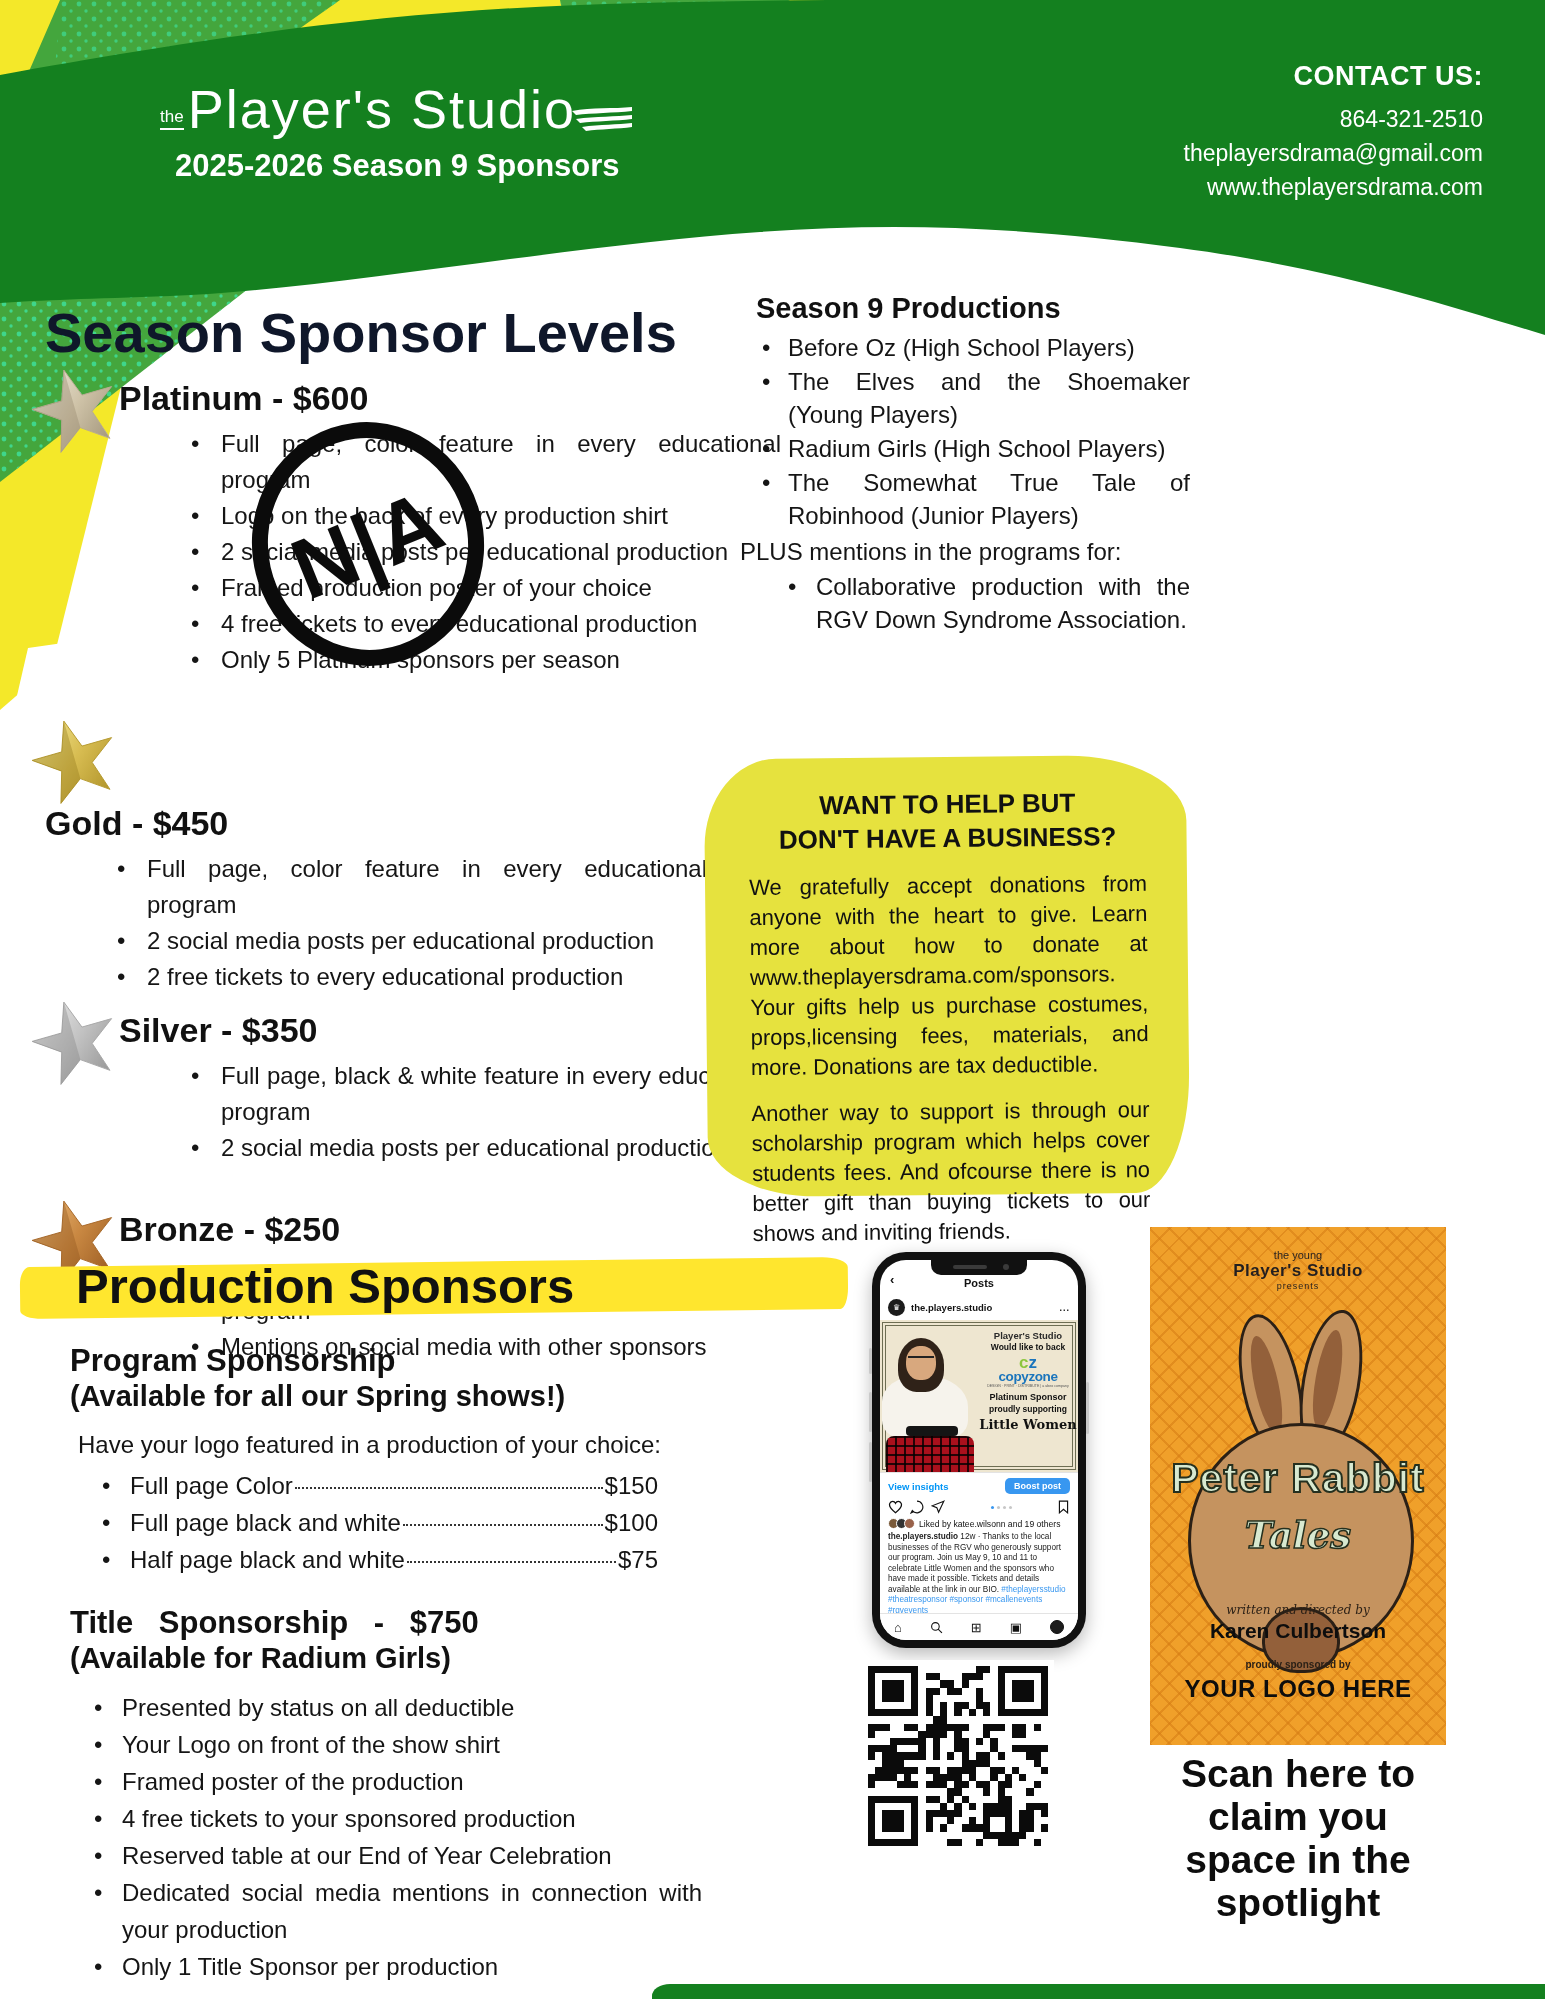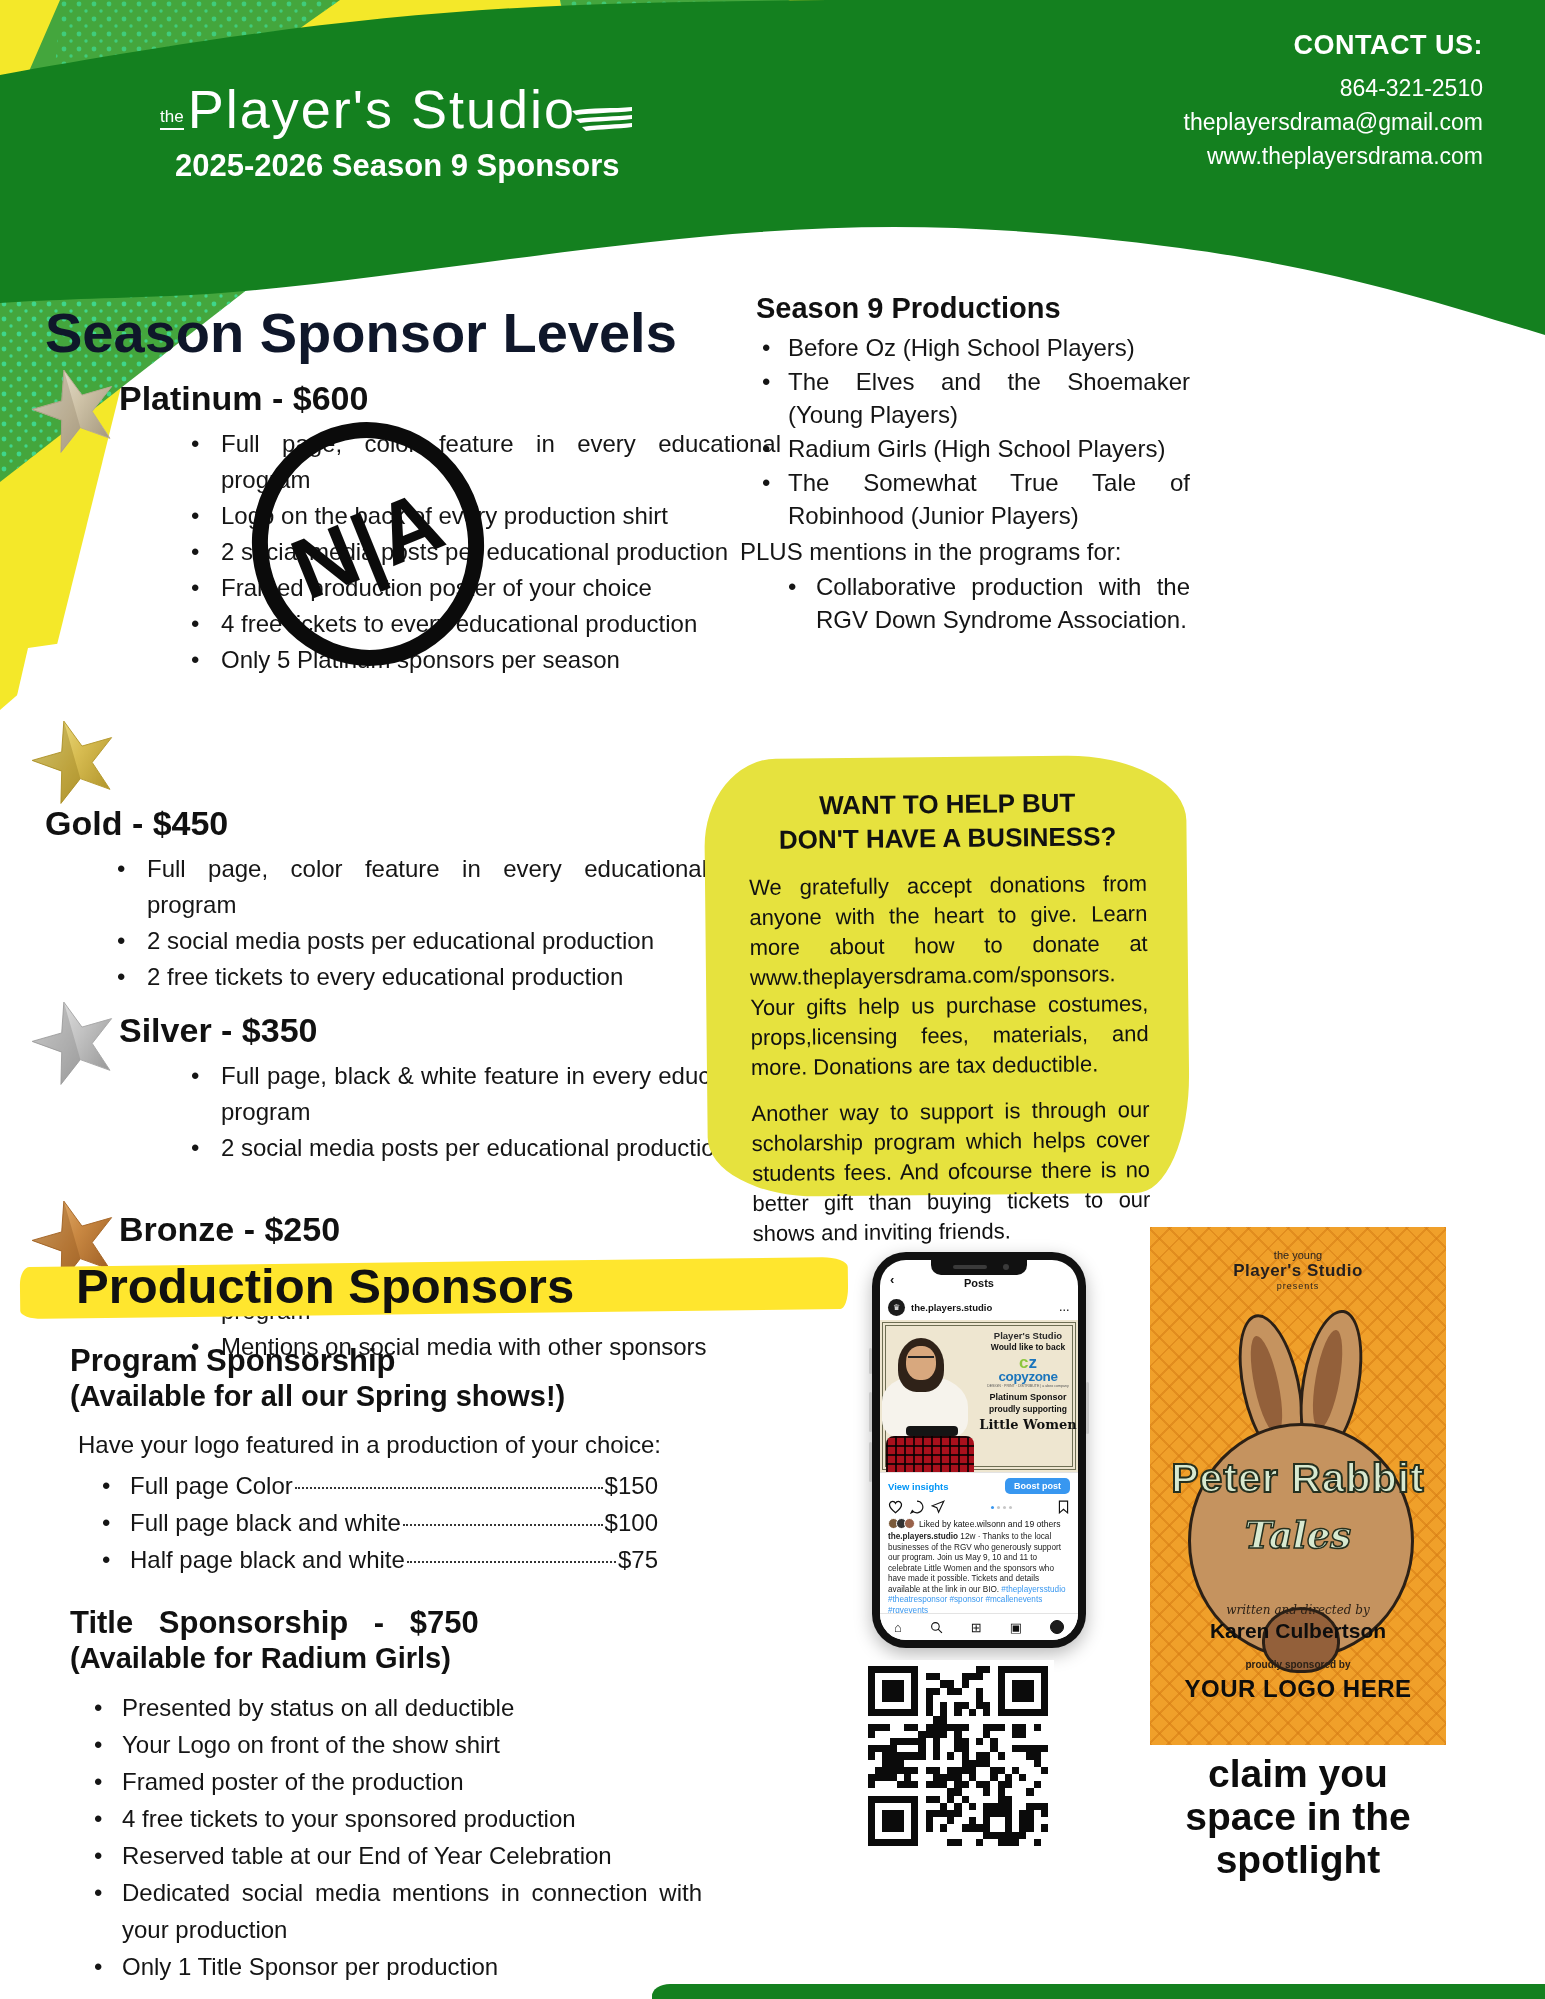--- a/index.html
+++ b/index.html
@@ -2,21 +2,21 @@
 <html><head>
 <meta charset="utf-8">
 <style>
   html,body{margin:0;padding:0;background:#fff;}
   .page{position:relative;width:1545px;height:1999px;background:#fff;overflow:hidden;
         font-family:"Liberation Sans",sans-serif;color:#151515;}
 
   
   .decor{position:absolute;left:0;top:0;}
   .contact{position:absolute;top:30px;right:62px;text-align:right;color:#fff;}
-  .contact .c-head{font-size:27px;font-weight:bold;letter-spacing:.5px;margin-bottom:10px;}
+  .contact .c-head{font-size:27px;font-weight:bold;letter-spacing:.5px;margin-bottom:10px;margin-top:31px;}
   .contact .c-line{font-size:23px;line-height:34px;}
   .logo{position:absolute;left:160px;top:78px;display:flex;align-items:center;color:#fff;}
   .logo .the{font-size:17px;border-bottom:2px solid #fff;padding-bottom:1px;margin:18px 4px 0 0;}
   .logo .name{font-size:54px;letter-spacing:2px;font-weight:normal;}
   .logo .swoosh{margin:26px 0 0 -6px;}
   .subtitle{position:absolute;left:175px;top:148px;color:#fff;font-size:31px;font-weight:bold;}
 
   
   .left-col{position:absolute;left:45px;top:300px;width:660px;}
   .left-col h1{font-size:56px;font-weight:bold;margin:0 0 14px 0;color:#0f172a;}
@@ -804,19 +804,20 @@
     <div class="muzzle"></div>
     <div class="po-title">Peter Rabbit</div>
     <div class="po-tales">Tales</div>
     <div class="po-credit">written and directed by</div>
     <div class="po-director">Karen Culbertson</div>
     <div class="po-proud">proudly sponsored by</div>
     <div class="po-logo">YOUR LOGO HERE</div>
   </div>
 
   <div class="scan">
+    <div>Scan here to</div>
     <div>claim you</div>
     <div>space in the</div>
     <div>spotlight</div>
   </div>
 
   <div class="bottom-strip"></div>
 </div>
 
 </body></html>

